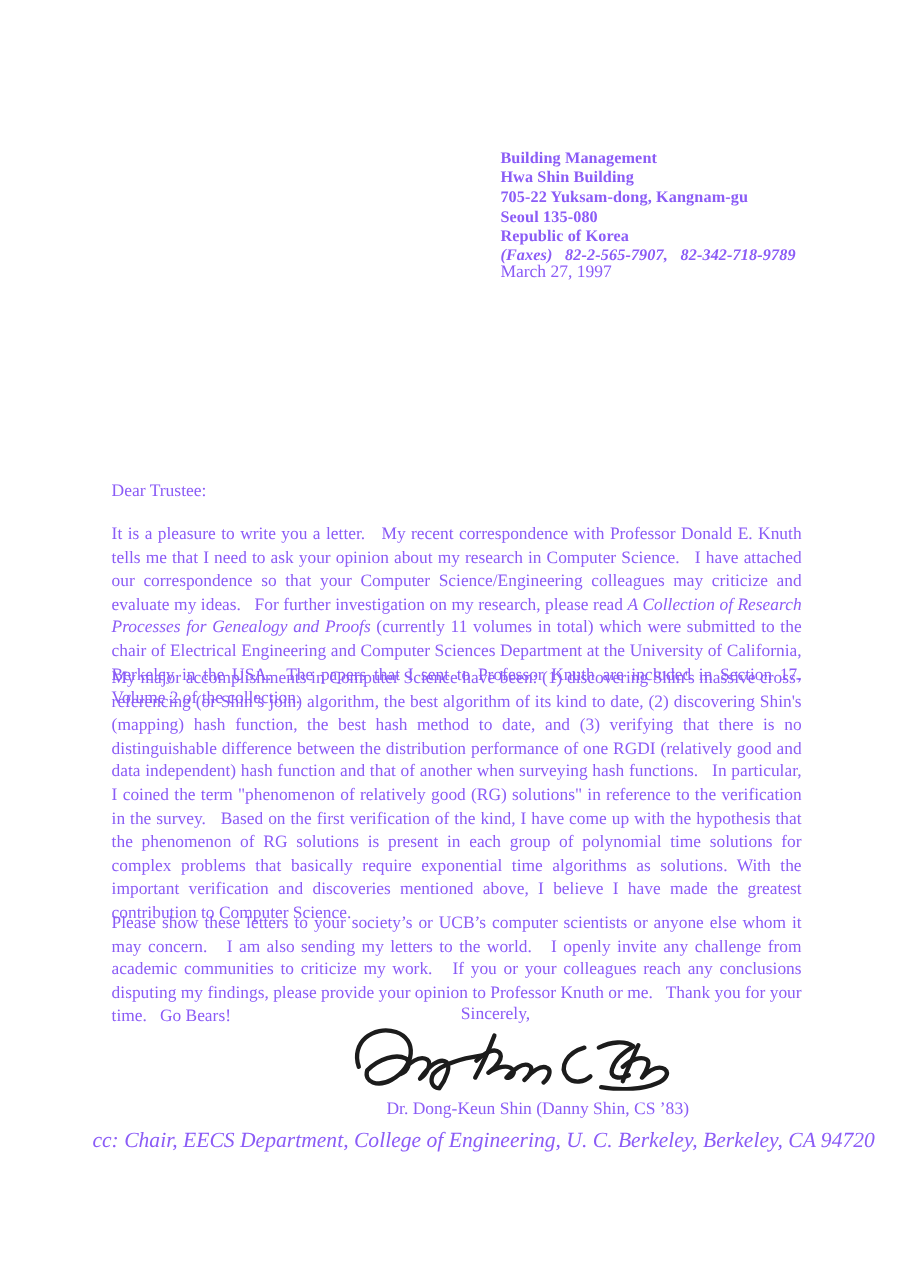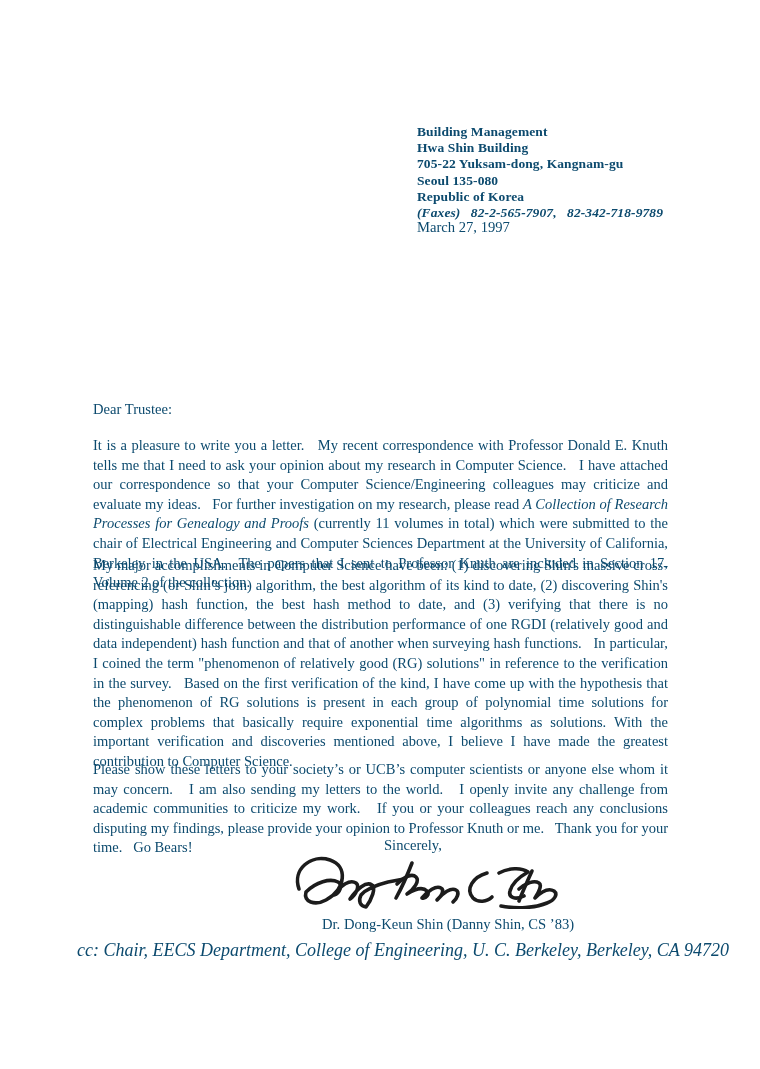--- a/index.html
+++ b/index.html
@@ -2,21 +2,21 @@
 <html><head>
 <meta charset="utf-8">
 <style>
   html, body { margin: 0; padding: 0; background: #ffffff; }
   .page {
     position: relative;
     width: 760px;
     height: 1069px;
     background: #ffffff;
     font-family: "Liberation Serif", serif;
-    color: #0c4a6e;
+    color: #8b5cf6;
     overflow: hidden;
   }
   .abs { position: absolute; }
   .pre { white-space: pre-wrap; }
 
   
   .sender {
     left: 417px; top: 124px;
     font-size: 13.5px; font-weight: bold; line-height: 16.2px;
     letter-spacing: 0.1px;

